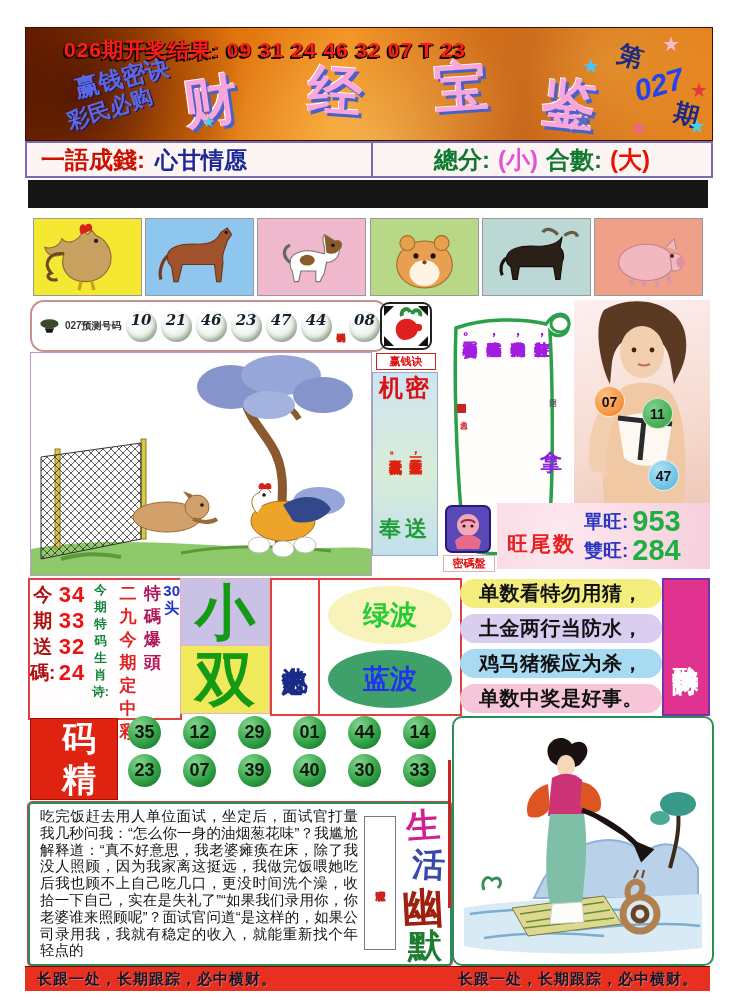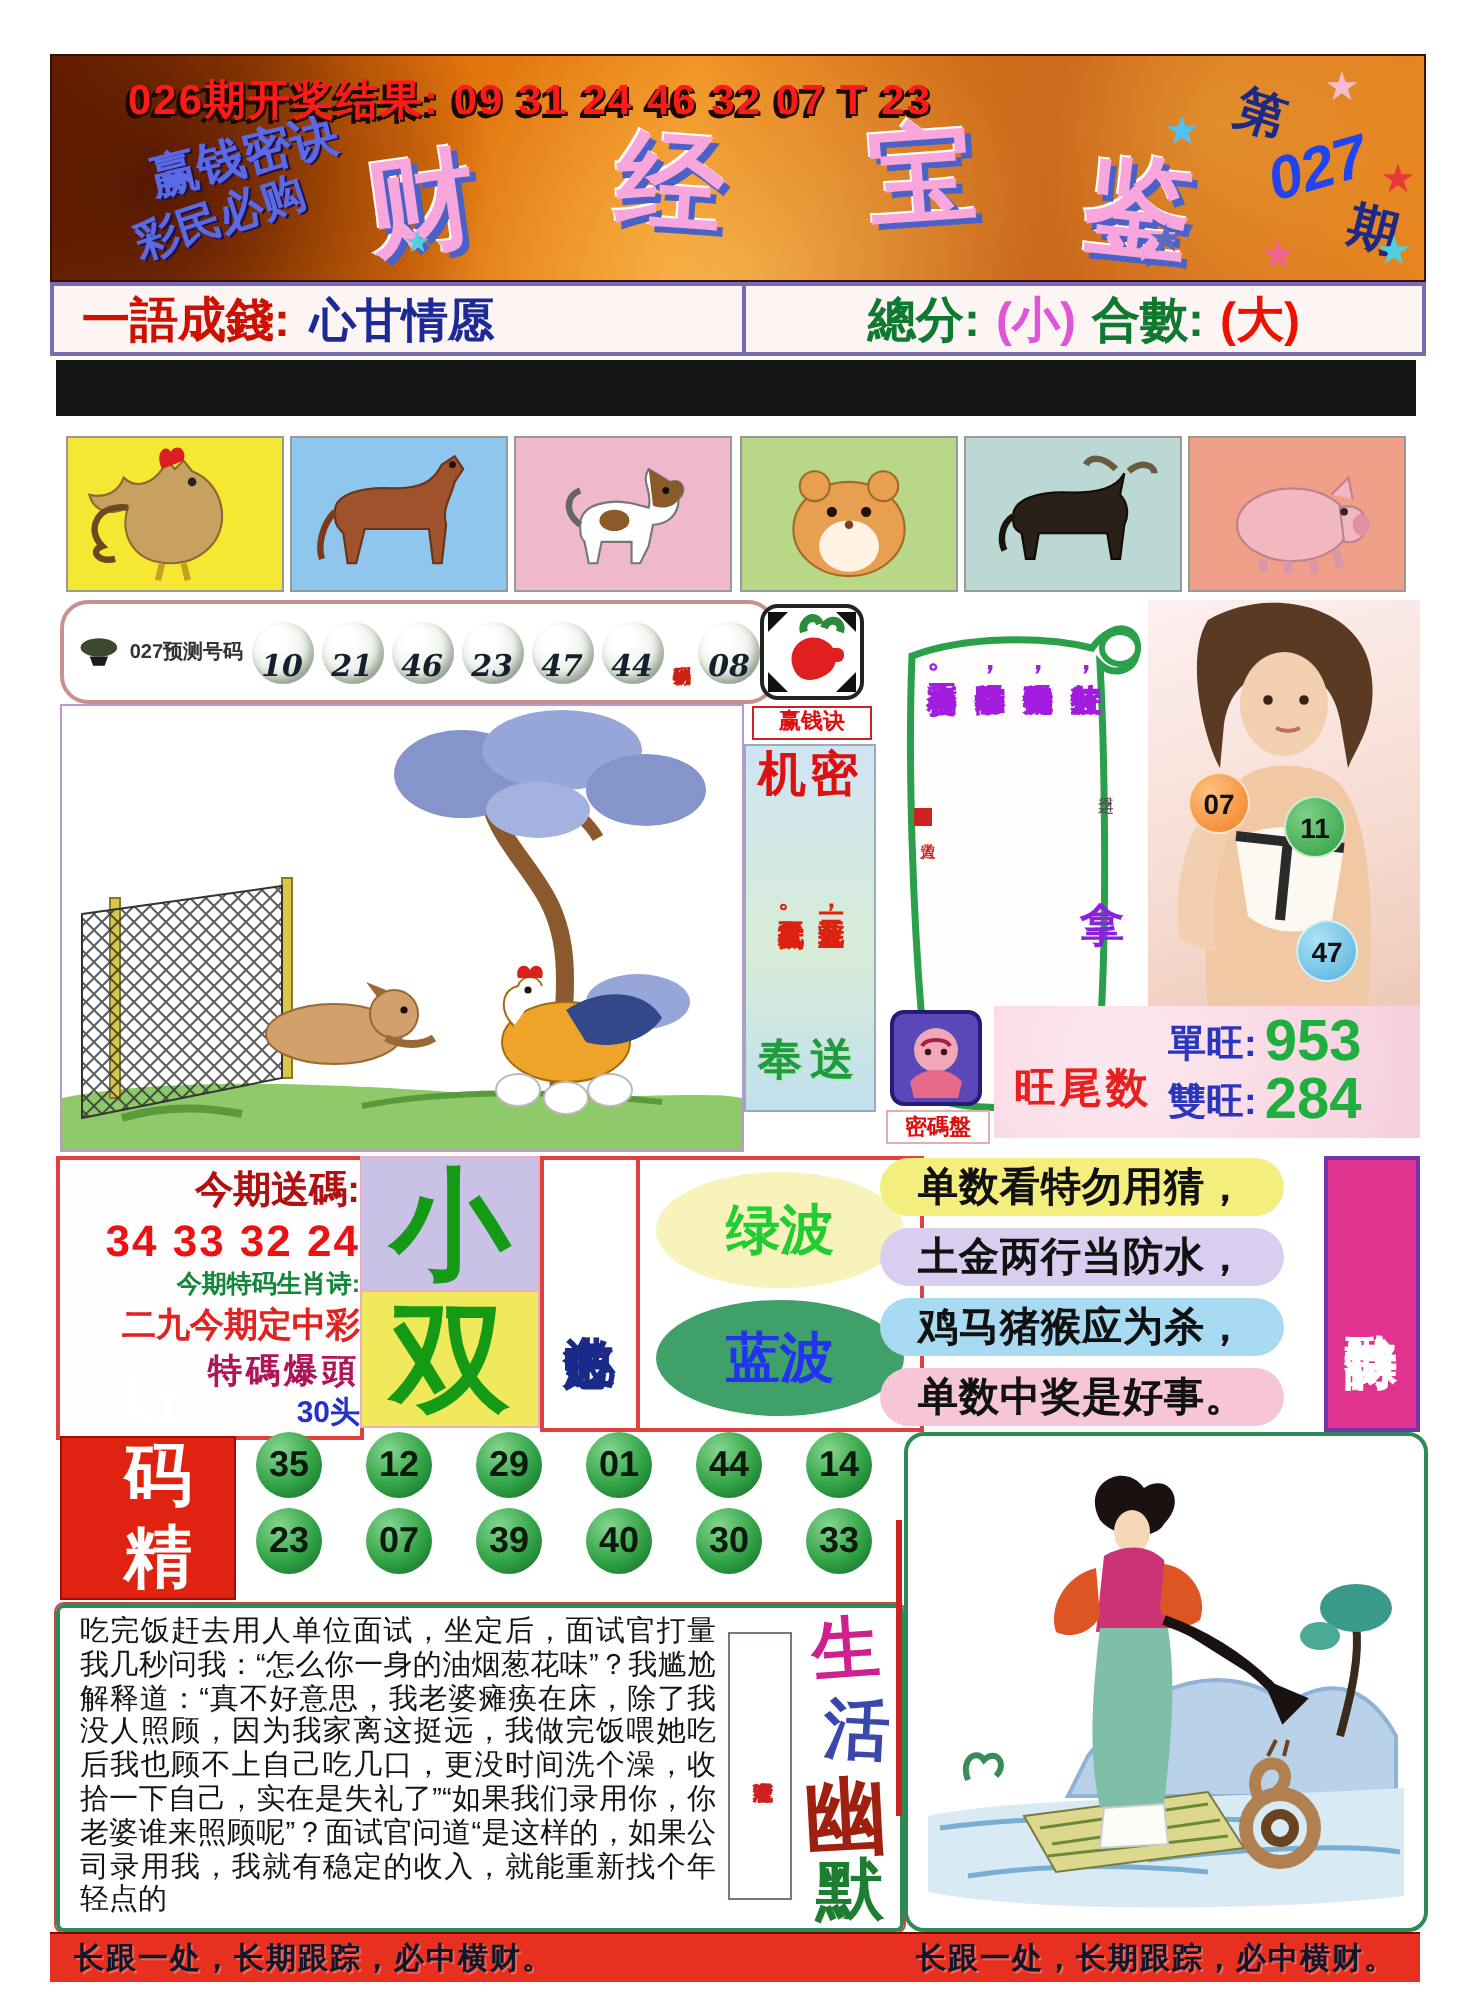--- a/index.html
+++ b/index.html
@@ -50,21 +50,21 @@
   .animal{top:218px;width:107px;height:76px;border:1px solid #999;}
   .animal svg{width:100%;height:100%;}
 
   
   .pred-box{left:30px;top:300px;width:342px;height:48px;border:2px solid #c89090;border-radius:14px;
     background:#fff;display:flex;align-items:center;padding:0 6px;gap:4px;}
   .pred-label{font-size:10px;color:#333;font-weight:bold;white-space:nowrap;}
   .ball{width:31px;height:31px;border-radius:50%;flex:0 0 auto;
     background:radial-gradient(circle at 35% 28%,#ffffff 0 18%,#eef2ea 55%,#b6c2b2);
     box-shadow:inset -2px -3px 4px rgba(90,110,90,.5);
-    display:flex;align-items:flex-end;justify-content:center;
+    display:flex;align-items:flex-start;justify-content:center;
     font-family:"DejaVu Serif",serif;font-style:italic;font-weight:bold;font-size:15px;color:#14202e;}
   .special-lbl{font-size:9px;color:#cc2211;font-weight:bold;line-height:1.05;}
   .fist-icon{left:380px;top:302px;width:52px;height:48px;}
   .win-badge{left:376px;top:353px;width:58px;height:15px;border:1px solid #cc2222;background:#fff;
     color:#dd1111;font-size:11px;font-weight:bold;text-align:center;line-height:15px;}
 
   
   .secret-box{left:372px;top:372px;width:64px;height:182px;border:1px solid #9ab;
     background:linear-gradient(180deg,#cfe4f2,#d8ecd8 55%,#c2e0ee);text-align:center;}
   .secret-title{font-size:24px;font-weight:bold;color:#dd1111;letter-spacing:2px;line-height:1.05;margin-top:2px;}
@@ -98,40 +98,40 @@
   .tail-box{left:497px;top:503px;width:213px;height:66px;
     background:radial-gradient(circle at 30% 40%,#fde8ef,#f6cedd);
     display:flex;align-items:center;}
   .tail-title{color:#e82020;font-size:21px;font-weight:bold;margin-left:10px;letter-spacing:2px;margin-top:15px;}
   .tail-grid{margin-left:8px;display:grid;grid-template-columns:auto auto;column-gap:4px;row-gap:0;}
   .tail-lbl{color:#2a35c0;font-size:19px;font-weight:bold;align-self:center;}
   .tail-val{color:#1faf3f;font-size:29px;font-weight:bold;line-height:1;font-family:"Liberation Sans",sans-serif;}
 
   
   .gift-box{left:28px;top:578px;width:150px;height:134px;border:2px solid #e04040;background:#fffdfd;
-    text-align:right;display:flex;flex-direction:column;justify-content:space-between;padding:2px 0;}
+    text-align:center;display:flex;flex-direction:row;justify-content:space-between;padding:2px 0;}
   .g-title{color:#b01010;font-size:19px;font-weight:bold;}
   .g-nums{color:#ee1111;font-size:22px;font-weight:bold;letter-spacing:1px;}
   .g-poemlbl{color:#12863a;font-size:12.5px;font-weight:bold;}
   .g-poem{color:#e02222;font-size:17px;font-weight:bold;}
   .g-burst{color:#b0155a;font-size:17px;font-weight:bold;letter-spacing:2px;}
   .g-head{color:#2233cc;font-size:15px;font-weight:bold;}
   .size-box{left:180px;top:578px;width:88px;height:67px;background:#c9c2e6;display:flex;align-items:center;justify-content:center;border:1px solid #e8b0c0;}
   .parity-box{left:180px;top:645px;width:88px;height:67px;background:#f0e95c;display:flex;align-items:center;justify-content:center;border:1px solid #e8b0c0;}
   .sp-char{font-size:60px;font-weight:bold;color:#159a15;line-height:1;}
   .wave-title{left:270px;top:578px;width:46px;height:134px;border:2px solid #e04040;background:#fff;
     display:flex;align-items:center;justify-content:center;}
   .wave-title-in{writing-mode:vertical-rl;text-orientation:upright;font-size:26px;font-weight:bold;color:#1a2a88;line-height:1;}
   .wave-area{left:318px;top:578px;width:140px;height:134px;border:2px solid #e04040;background:#fff;
     display:flex;flex-direction:column;align-items:center;justify-content:space-evenly;}
   .wave-pill{width:124px;height:58px;border-radius:50%;display:flex;align-items:center;justify-content:center;
     font-size:27px;font-weight:bold;}
   .wp0{background:#f7f3ba;color:#22cc33;}
   .wp1{background:#3fa06a;color:#2233ee;text-align:center;}
-  .poem-area{left:440px;top:578px;width:202px;height:134px;display:flex;flex-direction:column;justify-content:space-between;padding:1px 0;}
+  .poem-area{left:460px;top:578px;width:202px;height:134px;display:flex;flex-direction:column;justify-content:space-between;padding:1px 0;}
   .pill{height:29px;border-radius:15px;display:flex;align-items:center;justify-content:center;
     font-size:20px;font-weight:bold;color:#111;white-space:nowrap;letter-spacing:.5px;}
   .pl0{background:#f3ee7e;} .pl1{background:#d9cdf0;} .pl2{background:#a8daf2;} .pl3{background:#f6c6d8;}
   .poem-strip{left:662px;top:578px;width:44px;height:134px;background:#e0338f;border:2px solid #7733aa;
     display:flex;align-items:center;justify-content:center;}
   .poem-strip-in{writing-mode:vertical-rl;text-orientation:upright;color:#fff;font-size:26px;font-weight:bold;line-height:1;}
 
   
   .picks-box{left:30px;top:718px;width:86px;height:80px;background:#e02211;border:1px solid #a01000;
     display:flex;flex-direction:column;align-items:center;justify-content:center;gap:2px;}

